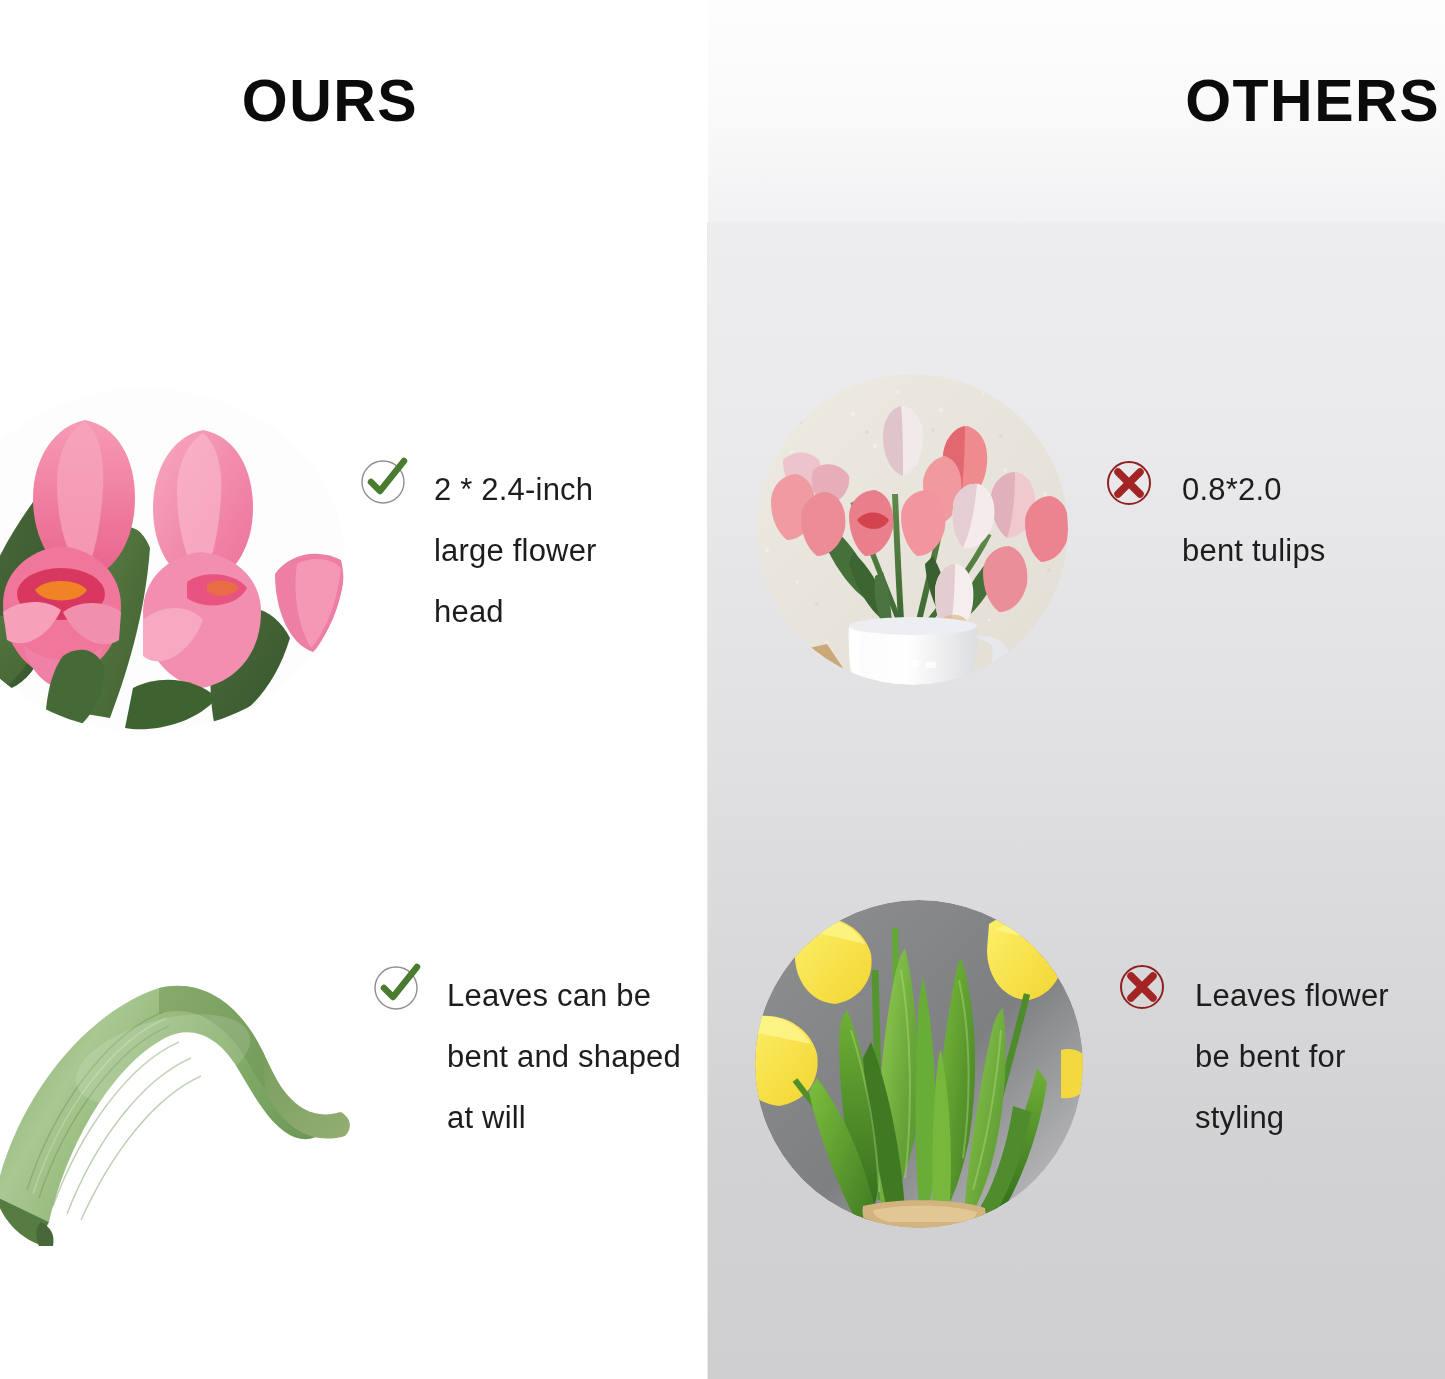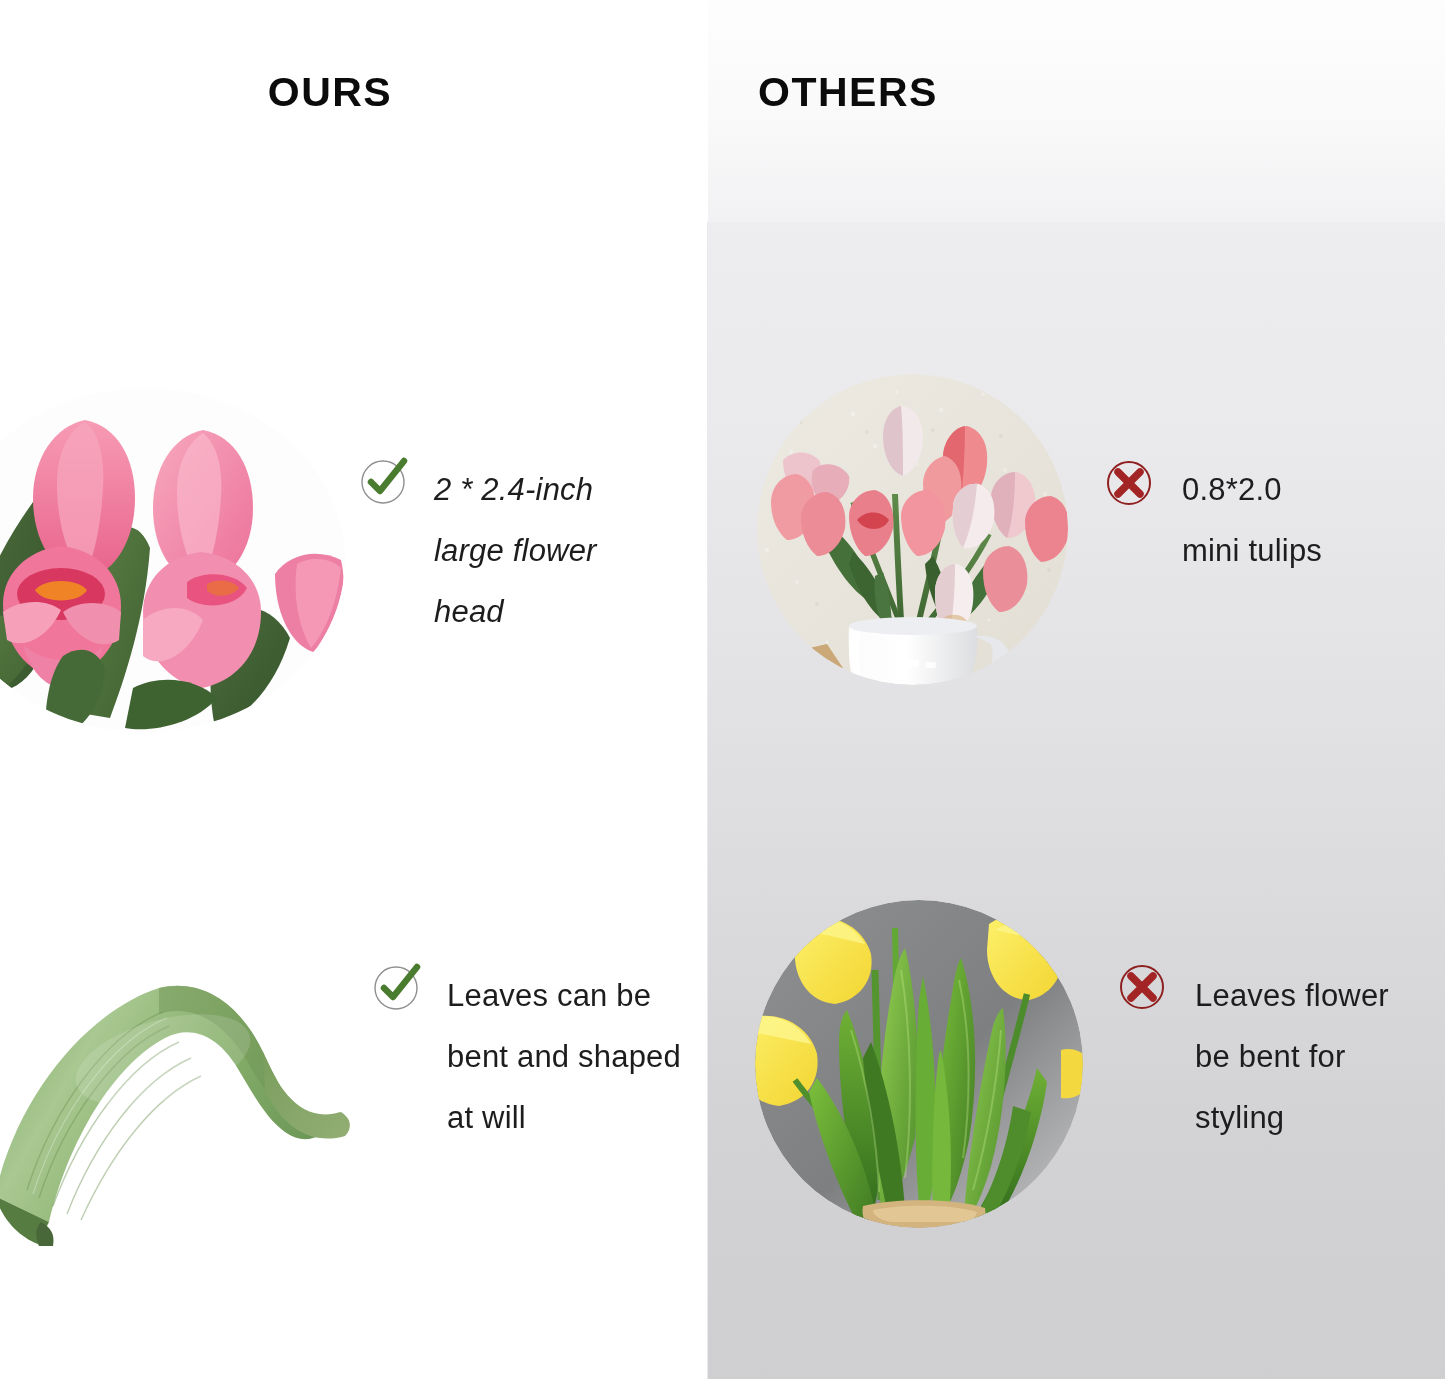--- a/index.html
+++ b/index.html
@@ -58,29 +58,29 @@
 
   
   .header {
     position: absolute;
     left: 0; top: 0;
     width: 1445px; height: 222px;
   }
   .title {
     position: absolute;
     top: 72px;
-    font-size: 41px;
+    font-size: 59px;
     font-weight: 700;
     letter-spacing: 1.5px;
     color: #0b0b0b;
     line-height: 1;
     white-space: nowrap;
   }
   .title-ours  { left: 0; width: 660px; text-align: center; }
-  .title-others{ left: 758px; width: 660px; text-align: left; }
+  .title-others{ left: 780px; width: 660px; text-align: right; }
 
   .vs-badge {
     position: absolute;
     left: 601px; top: 20px;
     width: 202px; height: 202px;
     border-radius: 50%;
     background: #a9d179;
     display: flex;
     align-items: center;
     justify-content: center;
@@ -205,21 +205,21 @@
       </div>
     </div>
 
     <div class="mark" style="left:358px; top:90px;">
       <svg viewBox="0 0 50 50">
         <circle cx="25" cy="26" r="21" fill="none" stroke="#8f8f8f" stroke-width="1.4"></circle>
         <path d="M13 26 L22 35 L46 5" fill="none" stroke="#4a7c2f" stroke-width="6.5" stroke-linecap="round" stroke-linejoin="round"></path>
       </svg>
     </div>
 
-    <div class="feature-text" style="left:434px; top:93px;font-style:italic;">
+    <div class="feature-text" style="left:434px; top:93px;">
       <span>2 * 2.4-inch</span>
       <span>large flower</span>
       <span>head</span>
     </div>
 
     <div class="photo" style="left:757px; top:8px; width:311px; height:311px;">
       <div class="art">
         <svg viewBox="0 0 311 311" preserveAspectRatio="none">
           <defs>
             <clipPath id="c2">
@@ -333,21 +333,21 @@
 
     <div class="mark" style="left:1104px; top:92px;">
       <svg viewBox="0 0 50 50">
         <circle cx="25" cy="25" r="21" fill="none" stroke="#8f2020" stroke-width="2"></circle>
         <path d="M14 14 L36 36 M36 14 L14 36" stroke="#a32424" stroke-width="7.5" stroke-linecap="round"></path>
       </svg>
     </div>
 
     <div class="feature-text" style="left:1182px; top:93px;">
       <span>0.8*2.0</span>
-      <span>mini tulips</span>
+      <span>bent tulips</span>
     </div>
   </div>
 
   <div class="row row-2">
 
     <div class="photo" style="left:-40px; top:50px; width:400px; height:340px; border-radius:0;">
       <div class="art">
         <svg viewBox="0 0 400 340" preserveAspectRatio="none">
           <defs>
             <linearGradient id="leafA" x1="0" y1="0" x2="1" y2="0.4">

